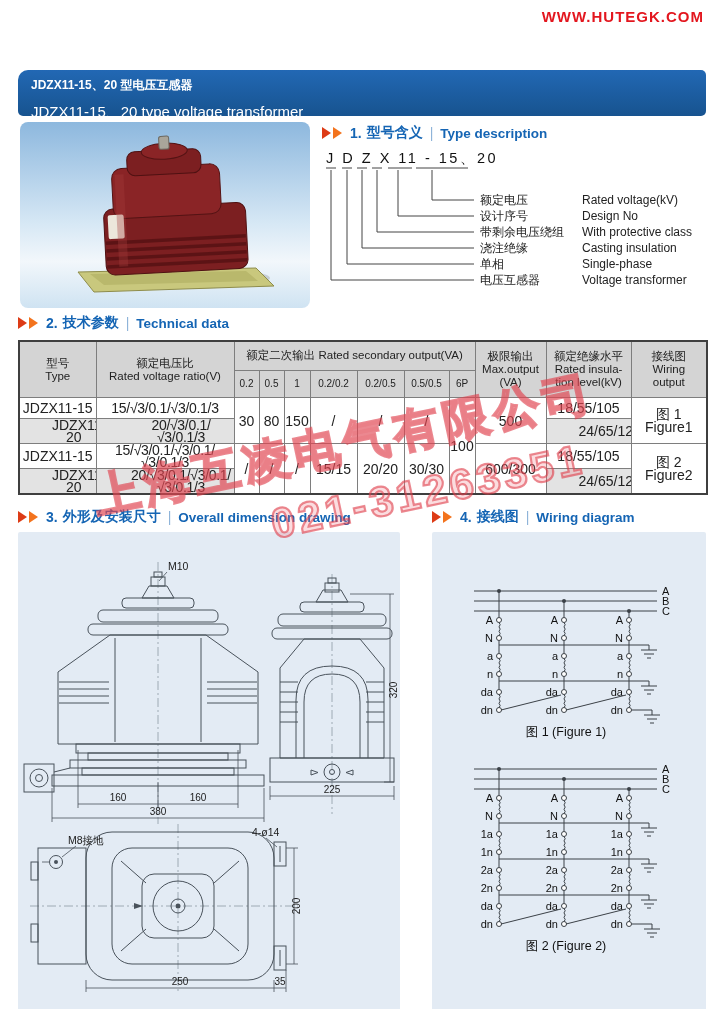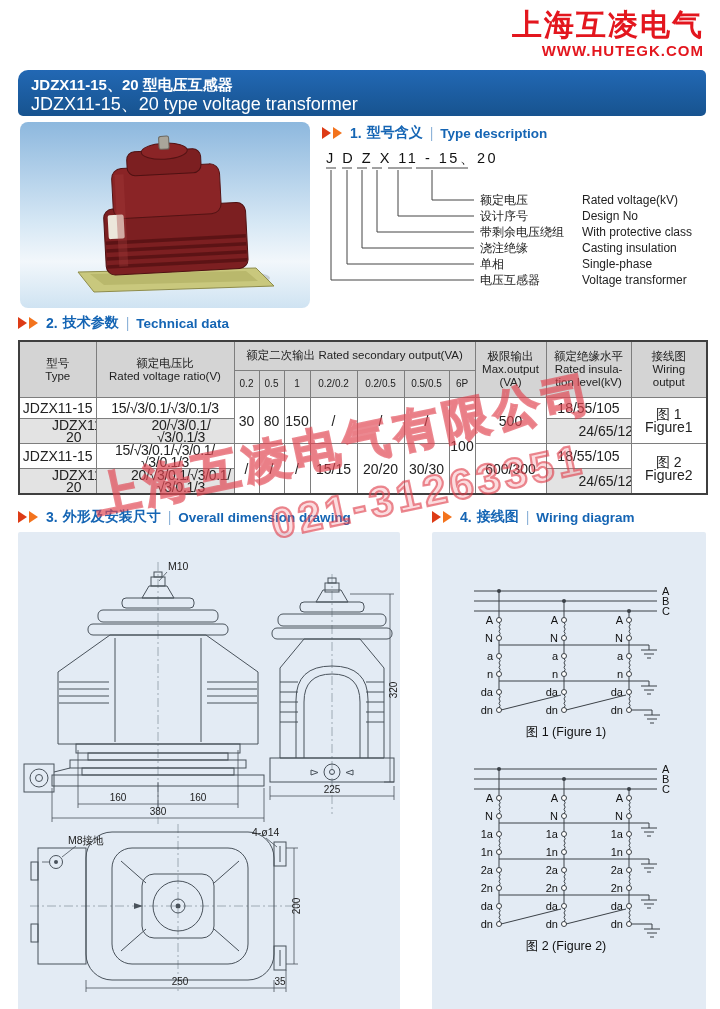--- a/index.html
+++ b/index.html
@@ -8,22 +8,22 @@
 
   
   .logo-block{position:absolute;top:8px;right:16px;text-align:right;}
   .logo-cn{font-size:30px;font-weight:bold;color:#e3161e;letter-spacing:2px;line-height:34px;}
   .logo-url{font-size:15px;font-weight:bold;color:#e3161e;letter-spacing:1px;line-height:18px;}
 
   
   .title-bar{position:absolute;left:18px;top:70px;width:688px;height:46px;
              background:linear-gradient(#2268b4,#17538f);border-radius:10px 5px 5px 5px;
              box-sizing:border-box;padding:5px 0 0 13px;}
-  .title-cn{color:#fff;font-size:15px;font-weight:bold;line-height:20px;}
-  .title-en{color:#fff;font-size:18px;line-height:18px;}
+  .title-cn{color:#fff;font-size:12px;font-weight:bold;line-height:20px;}
+  .title-en{color:#fff;font-size:15px;line-height:18px;margin-top:8px;}
 
   
   .sec-head{position:absolute;display:flex;align-items:center;height:18px;}
   .tri{width:0;height:0;border-top:6px solid transparent;border-bottom:6px solid transparent;margin-right:2px;}
   .t1{border-left:9px solid #dd3b16;}
   .t2{border-left:9px solid #f3731d;margin-right:8px;}
   .sec-no,.sec-cn{font-size:14px;font-weight:bold;color:#1565b4;}
   .sec-no{margin-right:5px;}
   .sec-sep{color:#8fb4d9;margin:0 7px;font-size:14px;}
   .sec-en{font-size:13.5px;color:#1565b4;font-weight:bold;}
@@ -81,21 +81,20 @@
   .wsvg .dot{fill:#3b4147;stroke:none;}
   .wsvg .wl{font-size:11px;fill:#111;stroke:none;font-family:"Liberation Sans","DejaVu Sans",sans-serif;}
   .wsvg .cap{font-size:12.5px;fill:#111;stroke:none;font-family:"Liberation Sans","DejaVu Sans",sans-serif;}
 </style>
 </head>
 <body>
 
 <div id="page">
 
   <div class="logo-block">
-    <div class="logo-cn">上海互凌电气</div>
     <div class="logo-url">WWW.HUTEGK.COM</div>
   </div>
 
   <div class="title-bar">
     <div class="title-cn">JDZX11-15、20 型电压互感器</div>
     <div class="title-en">JDZX11-15、20 type voltage transformer</div>
   </div>
 
   <div class="photo-panel">
     <svg width="290" height="186" viewBox="0 0 290 186">

